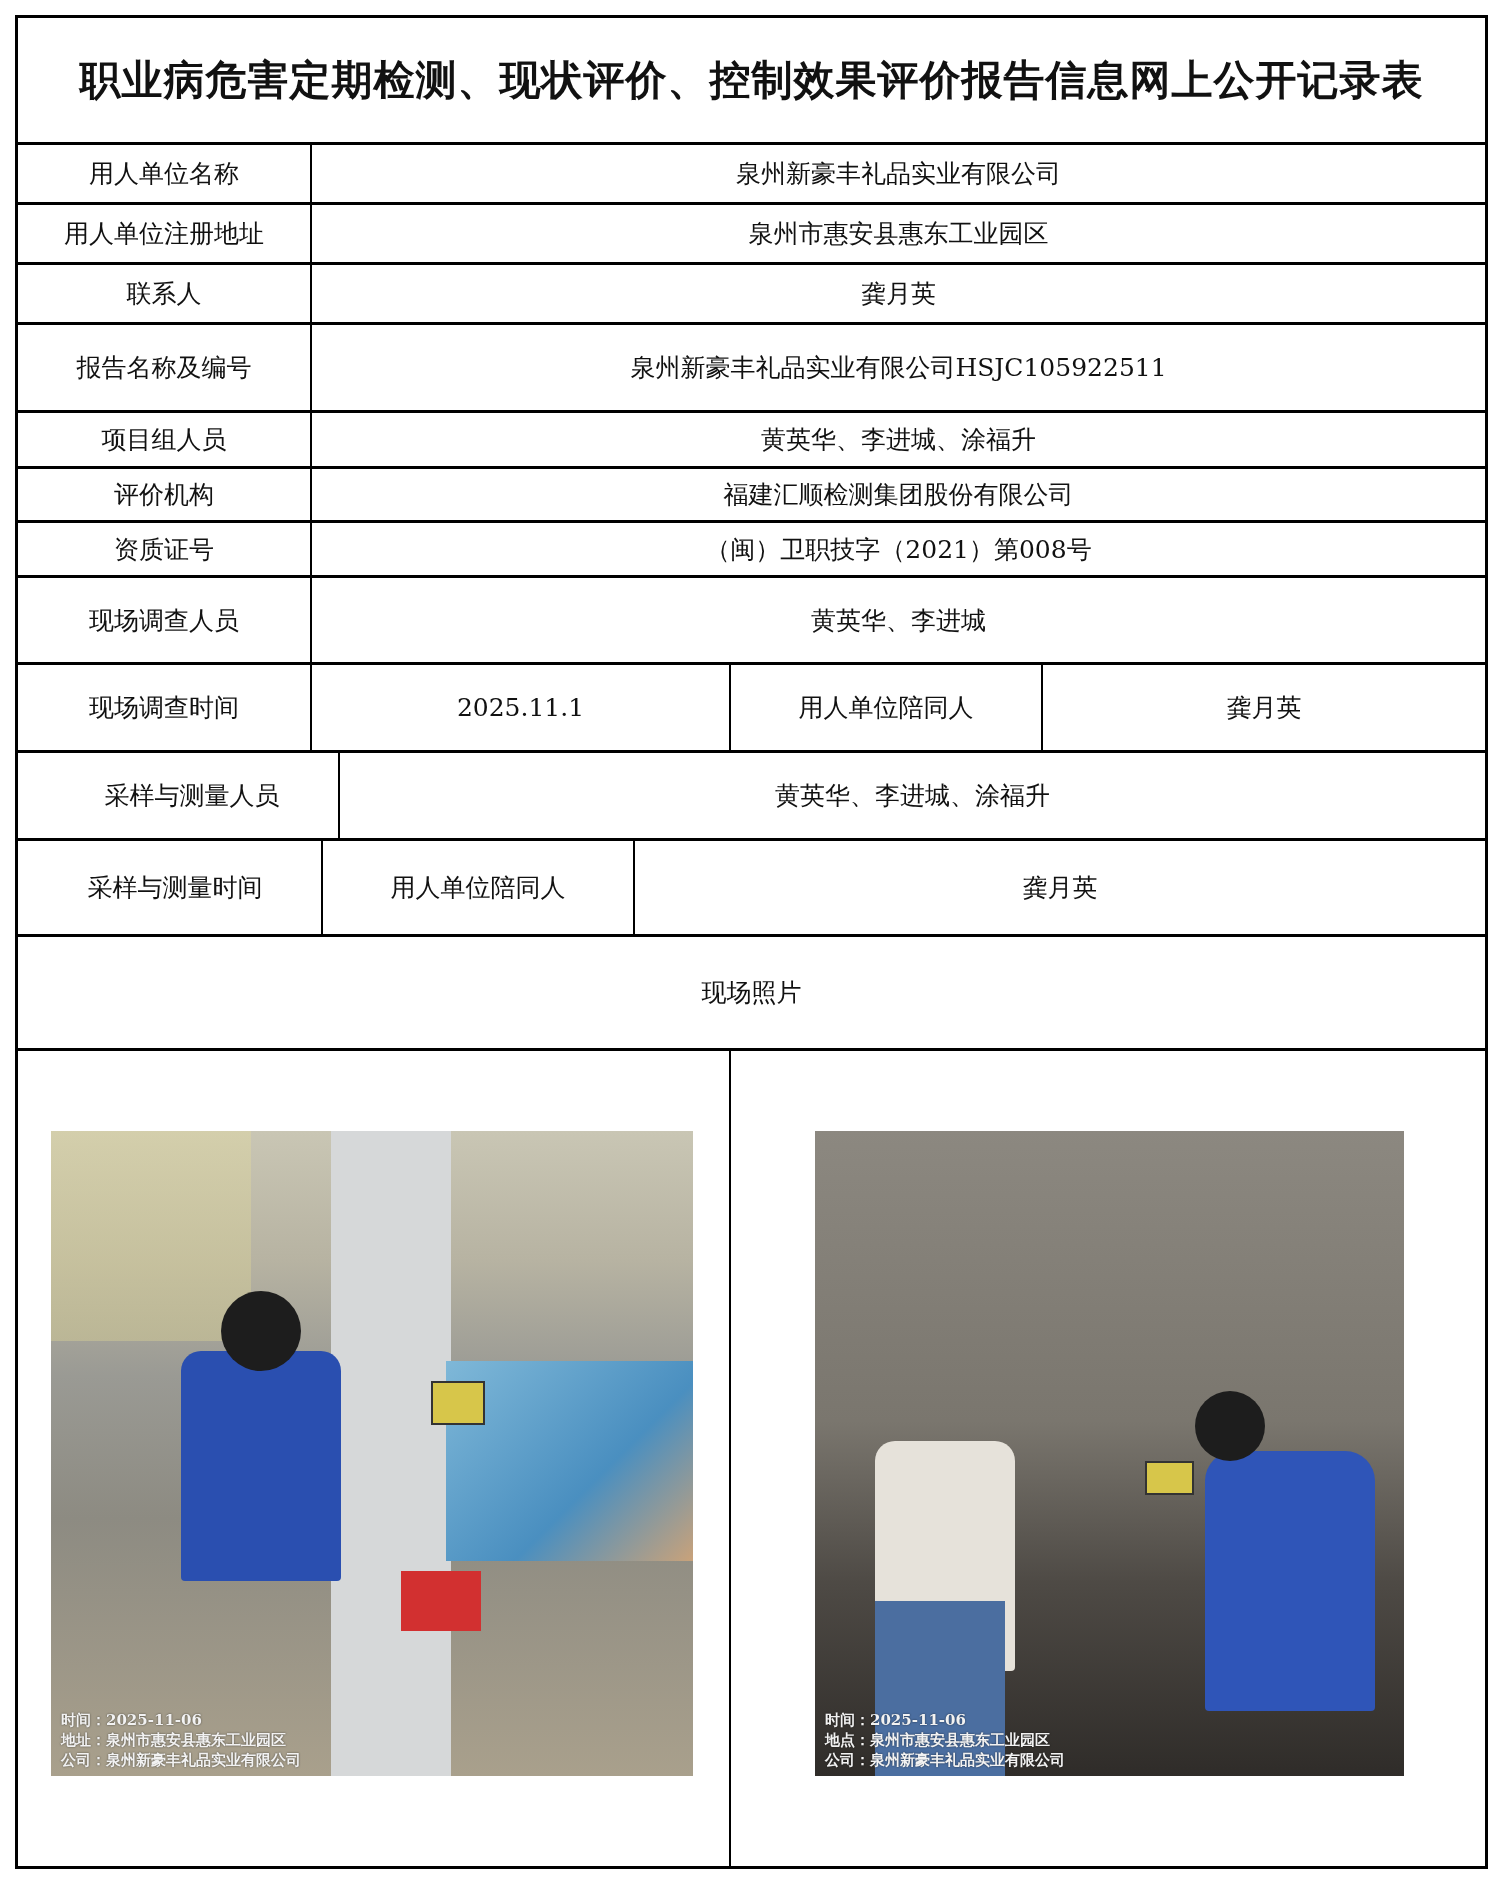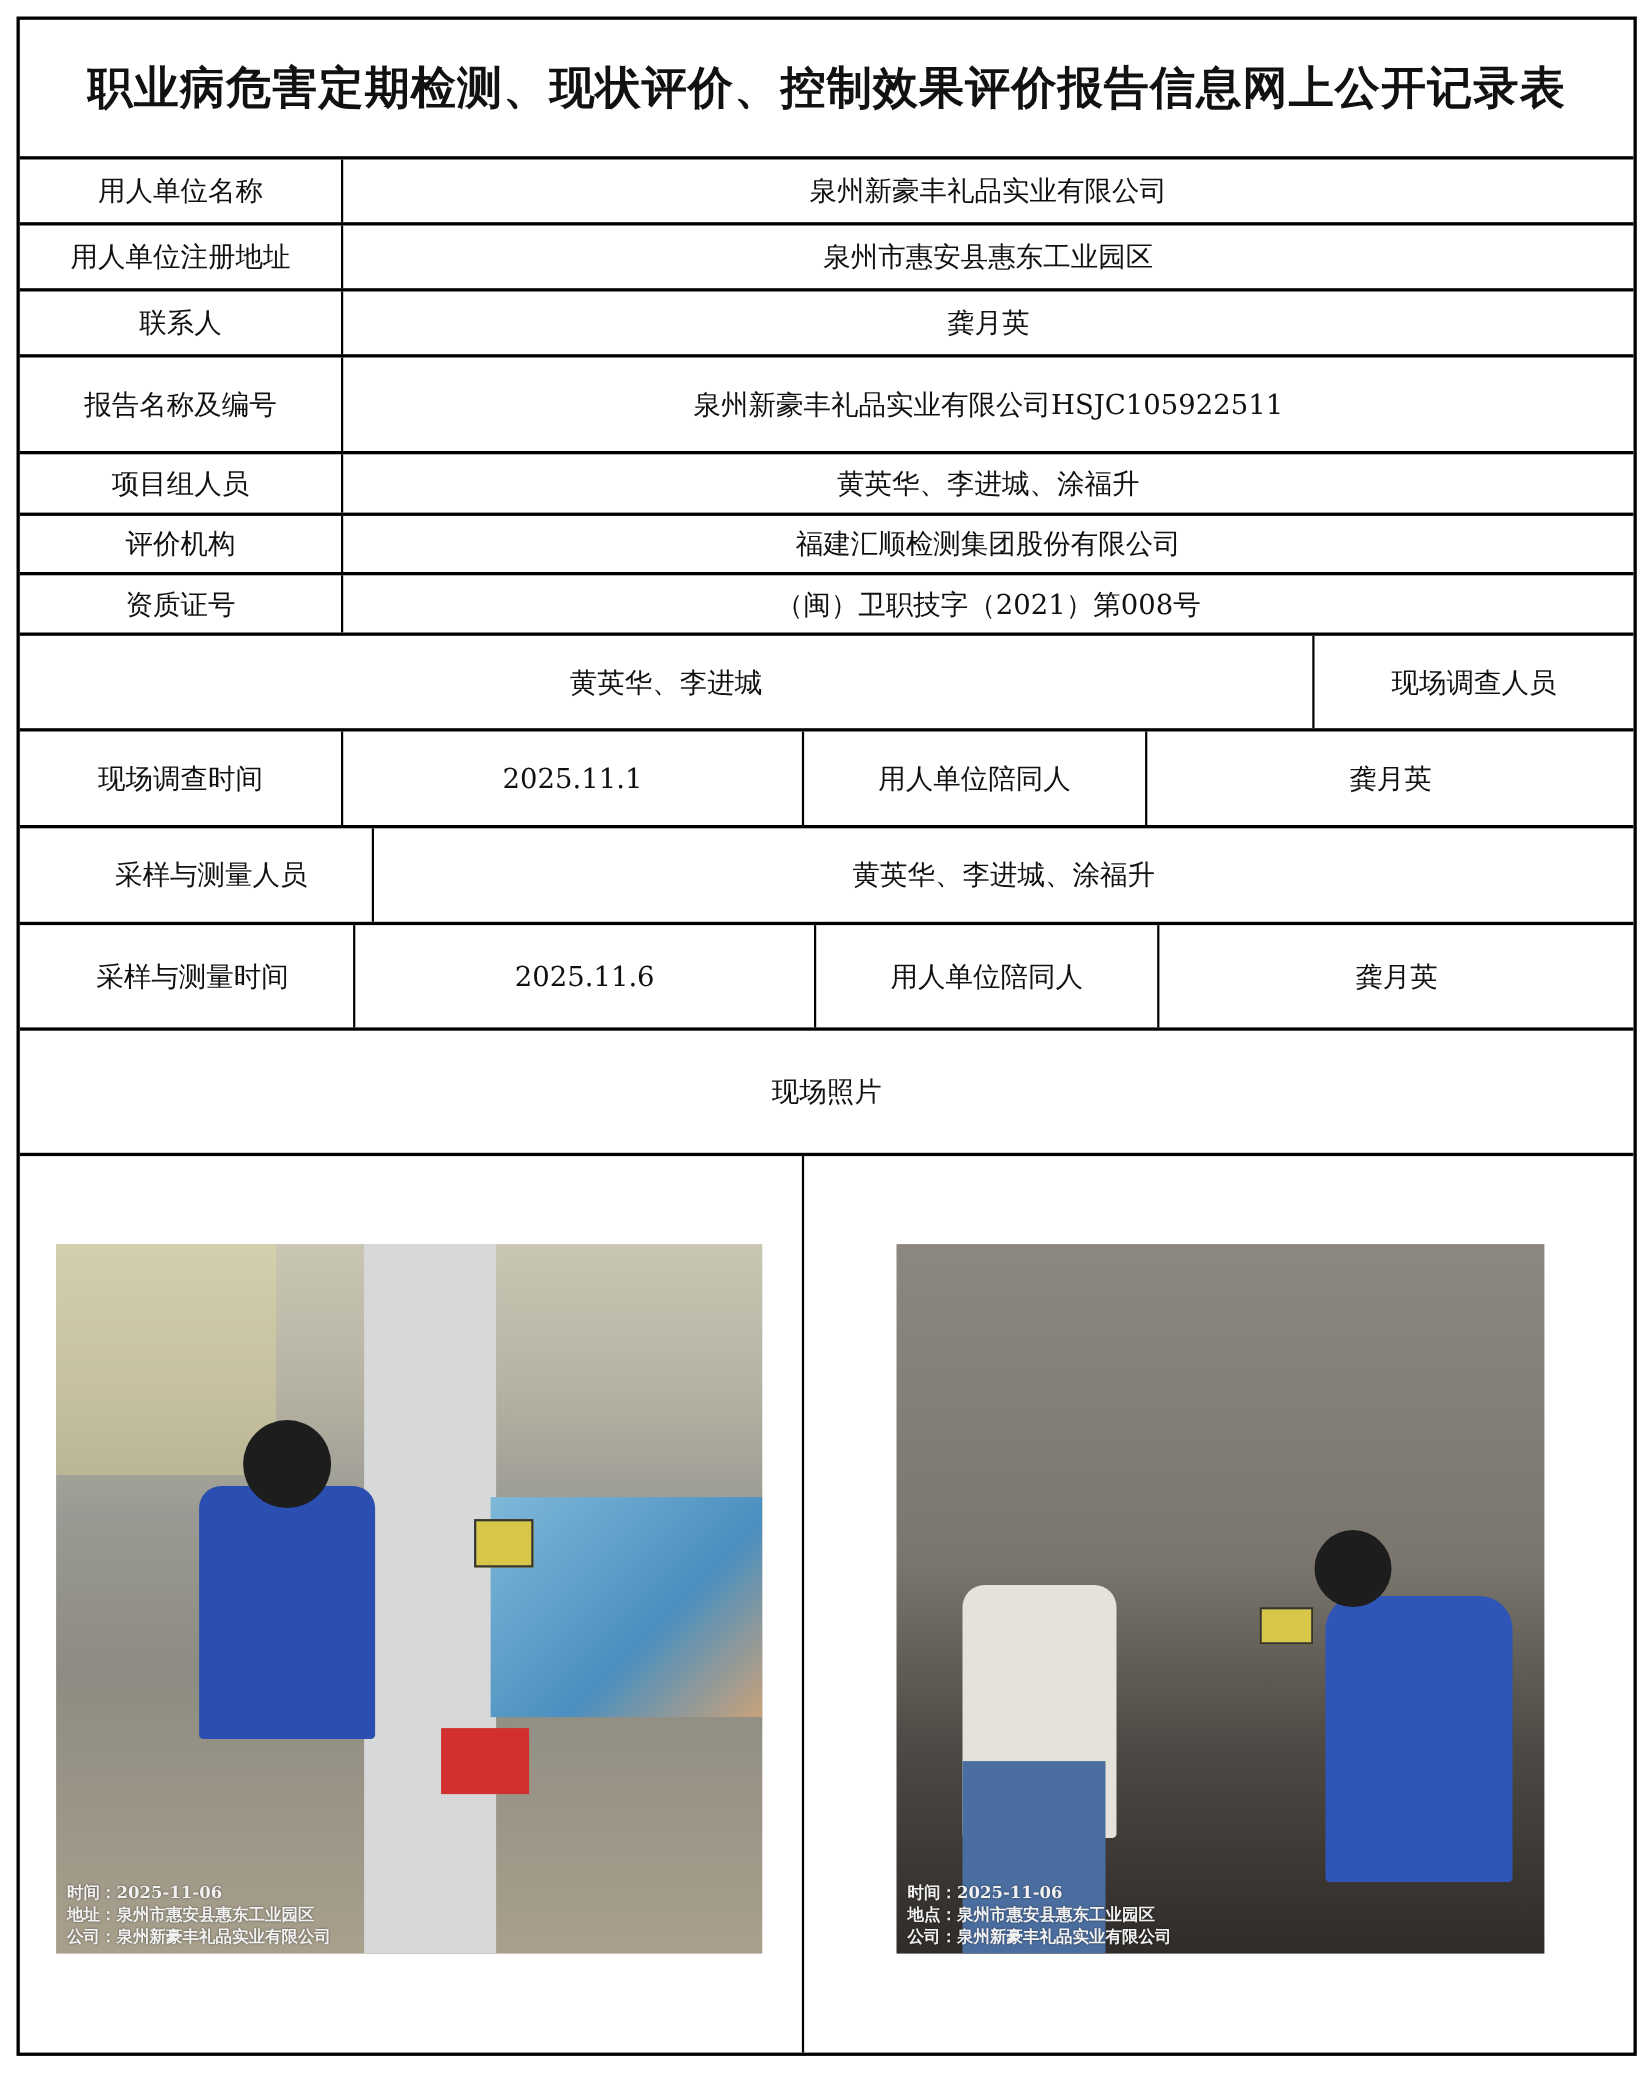--- a/index.html
+++ b/index.html
@@ -49,37 +49,36 @@
   </div>
   <div class="row" style="top:448px;height:54px;">
     <div class="cell label">评价机构</div>
     <div class="cell value">福建汇顺检测集团股份有限公司</div>
   </div>
   <div class="row" style="top:502px;height:55px;">
     <div class="cell label">资质证号</div>
     <div class="cell value">（闽）卫职技字（2021）第008号</div>
   </div>
   <div class="row" style="top:557px;height:87px;">
+    <div class="cell label">现场调查人员</div>
     <div class="cell value">黄英华、李进城</div>
-    <div class="cell label">现场调查人员</div>
   </div>
 
   <div class="row" style="top:644px;height:88px;">
     <div class="cell label">现场调查时间</div>
     <div class="cell c2">2025.11.1</div>
     <div class="cell c3">用人单位陪同人</div>
     <div class="cell c4">龚月英</div>
   </div>
   <div class="row" style="top:732px;height:88px;padding-left:28px;">
     <div class="cell label">采样与测量人员</div>
     <div class="cell value">黄英华、李进城、涂福升</div>
   </div>
   <div class="row" style="top:820px;height:96px;padding-left:11px;">
     <div class="cell label">采样与测量时间</div>
-    <div class="cell c2">2025.11.6</div>
     <div class="cell c3">用人单位陪同人</div>
     <div class="cell c4">龚月英</div>
   </div>
   <div class="row" style="top:916px;height:114px;">
     <div class="cell value">现场照片</div>
   </div>
 
   <div class="row" style="top:1030px;height:818px;">
     <div class="cell photo-cell" style="width:711px;">
       <div class="photo" style="left:33px;top:80px;width:642px;height:645px;background:linear-gradient(180deg,#c9c6b4 0%,#b7b3a2 20%,#9a9a94 38%,#8d8b82 60%,#a9a08c 100%);">

